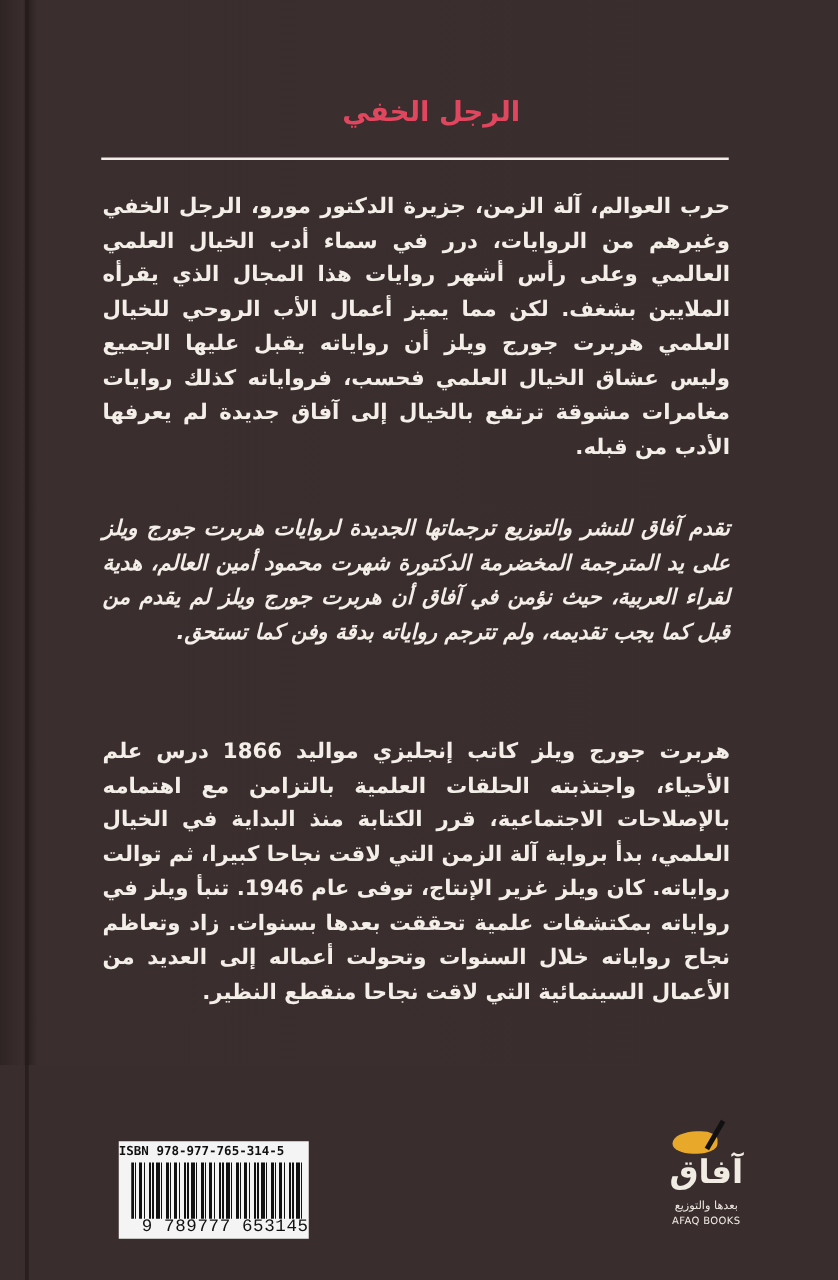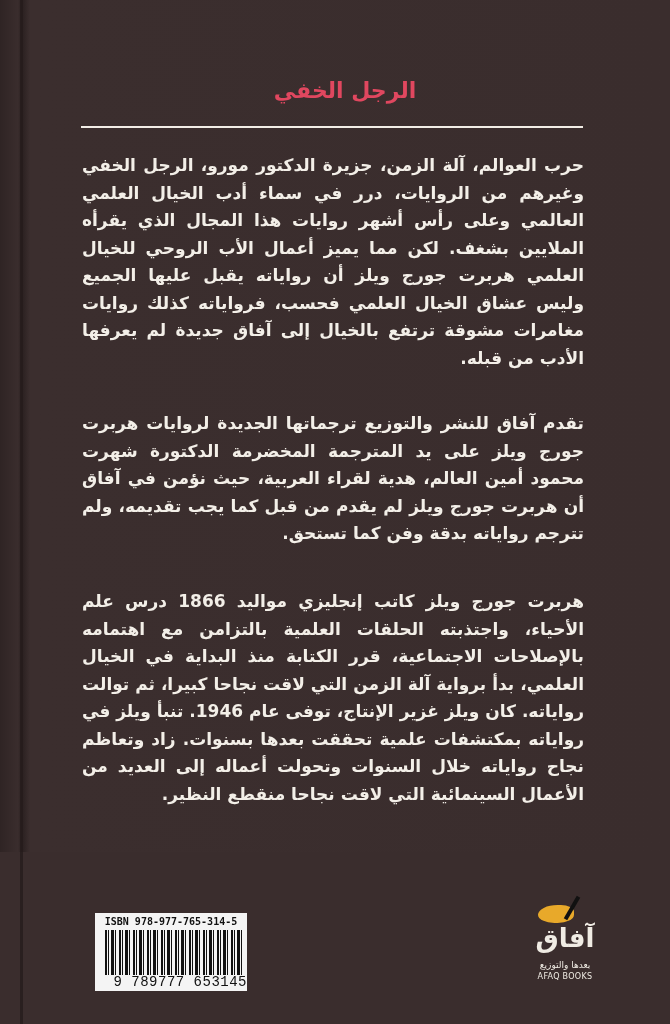--- a/index.html
+++ b/index.html
@@ -28,28 +28,28 @@
       position:absolute; left:81px; top:126px; width:502px; height:2px;
       background:#f2ede6;
     }
     .para {
       position:absolute; left:82px; width:502px;
       direction:rtl; text-align:justify; text-align-last:right;
       color:#f3efe8; font-size:17px; line-height:27.5px;
       font-weight:bold;
     }
     .p1 { top:152px; }
-    .p2 { top:410px; }
+    .p2 { top:410px;font-style:italic; }
     .p3 { top:588px; }
     .isbn-box {
       position:absolute; left:95px; top:913px; width:152px; height:78px;
       background:#f4f4f4;
     }
     .isbn-text {
-      position:absolute; top:3px; left:0; width:100%; text-align:center;
+      position:absolute; top:3px; left:0; width:100%; 
       font-family:"DejaVu Sans Mono", monospace; font-size:10px; font-weight:bold; color:#111;
     }
     .barcode {
       position:absolute; left:10px; top:17px; width:138px; height:45px;
       background:repeating-linear-gradient(90deg,
         #111 0 2px, #f4f4f4 2px 3px, #111 3px 4px, #f4f4f4 4px 6px,
         #111 6px 9px, #f4f4f4 9px 10px, #111 10px 11px, #f4f4f4 11px 14px);
     }
     .barcode-digits {
       position:absolute; bottom:1px; left:0; width:100%; text-align:right;

